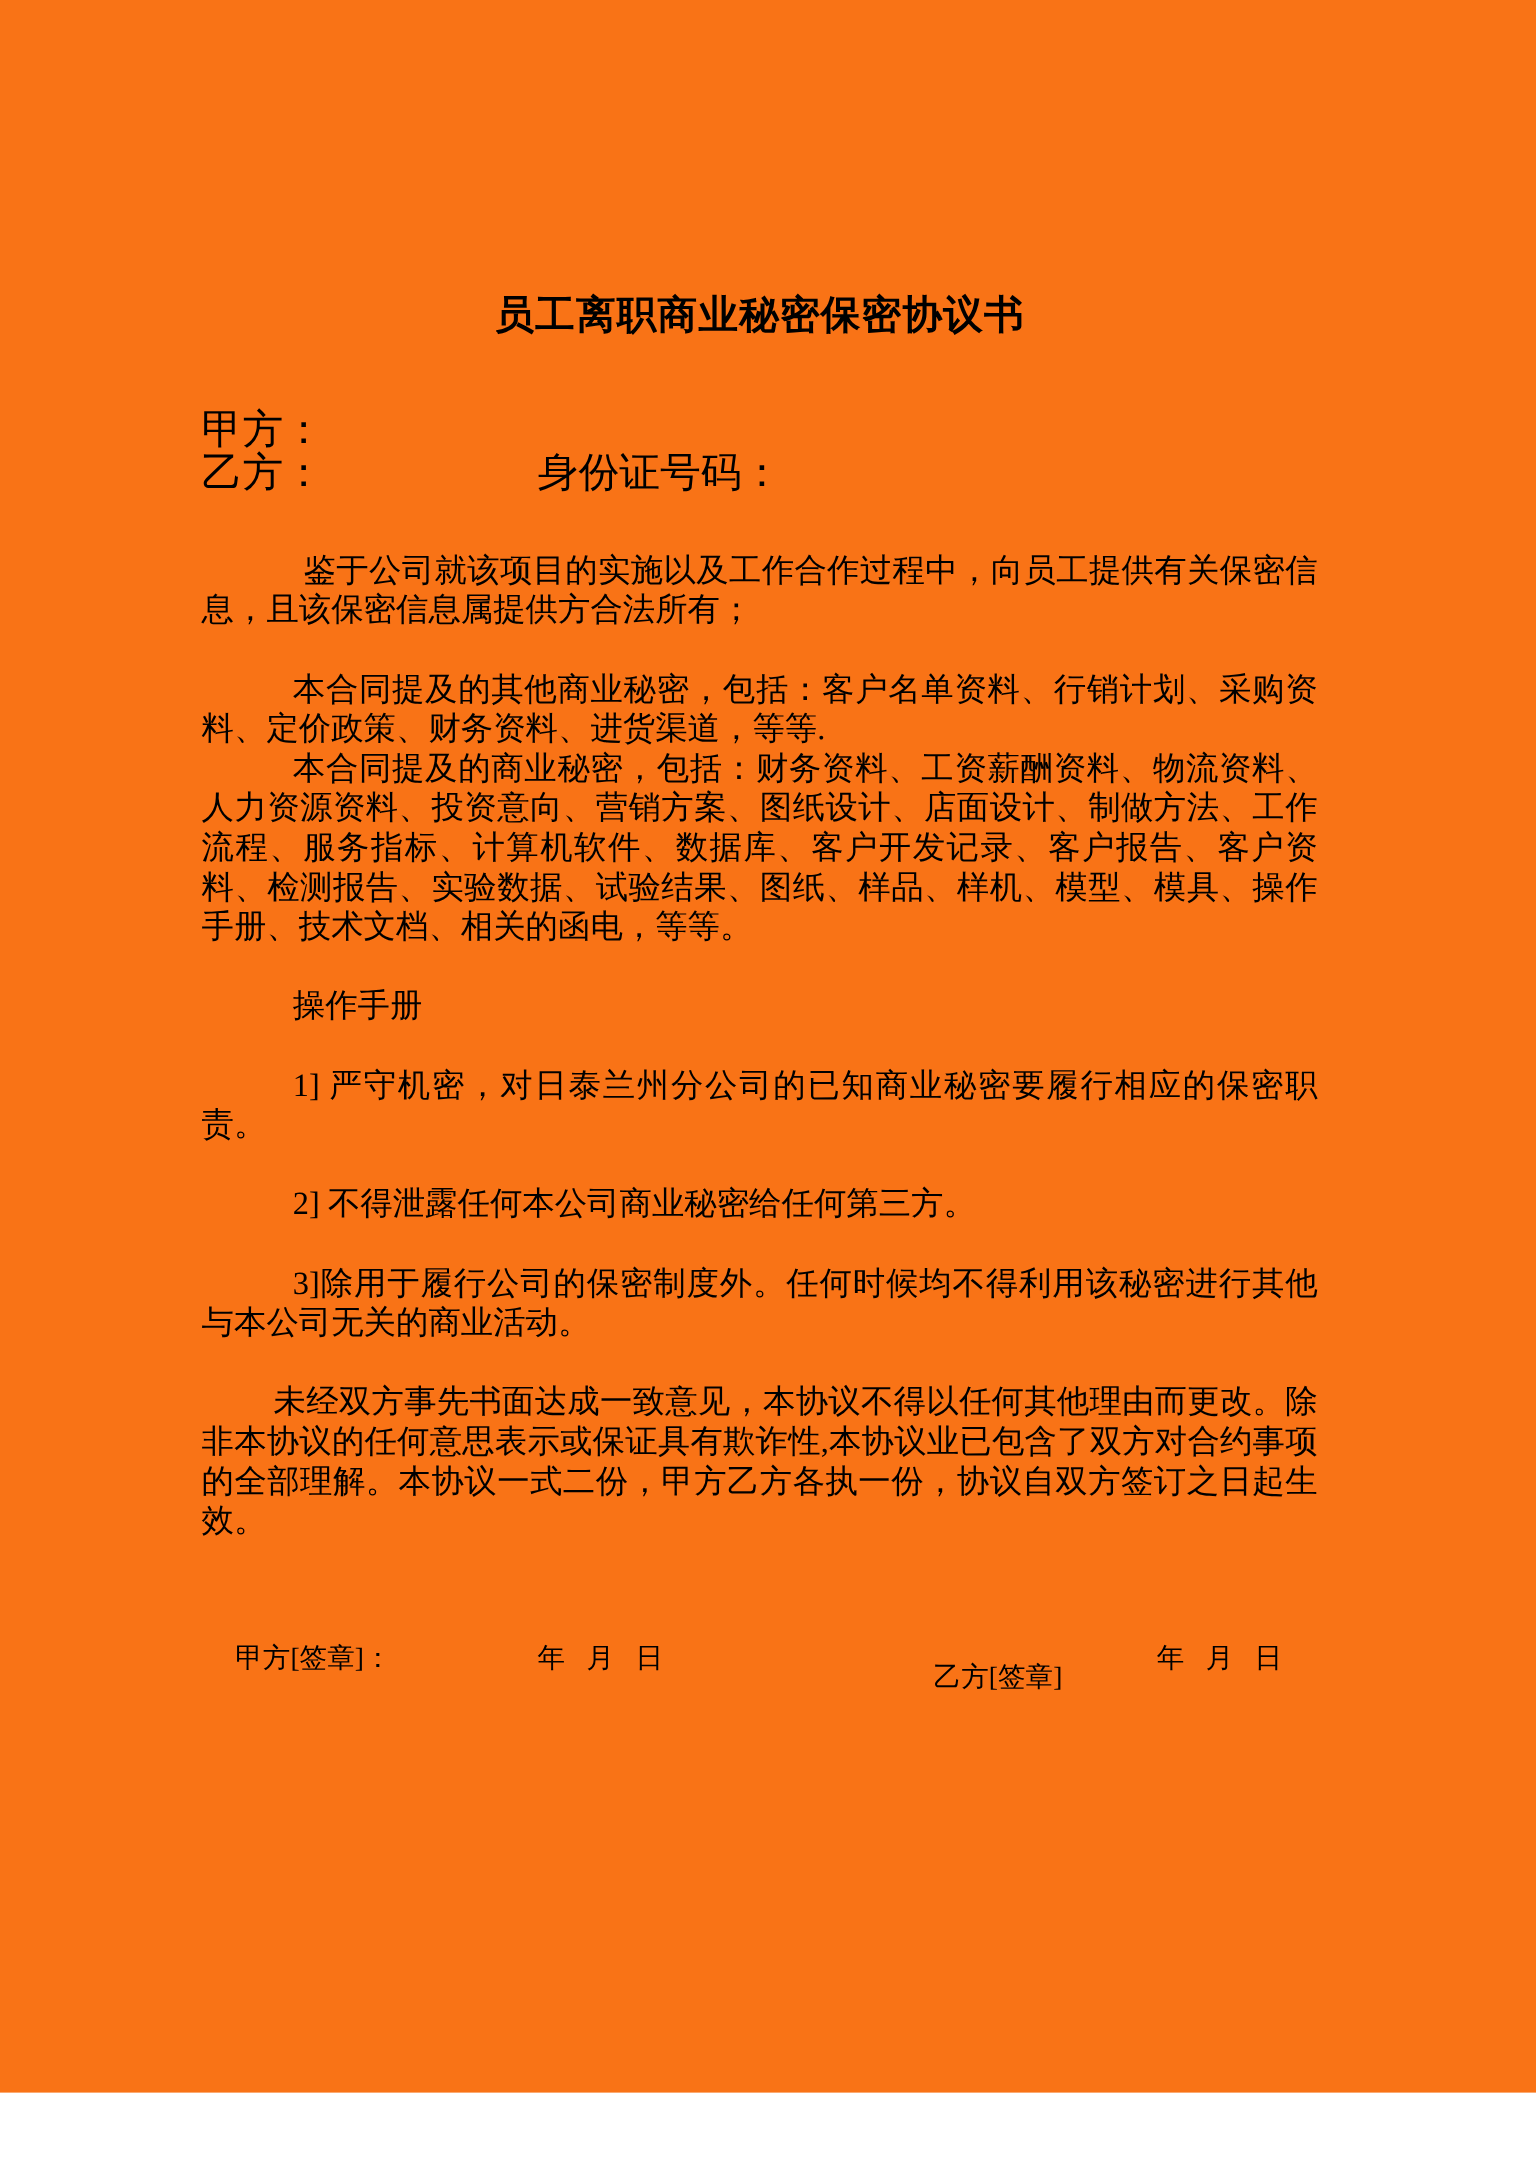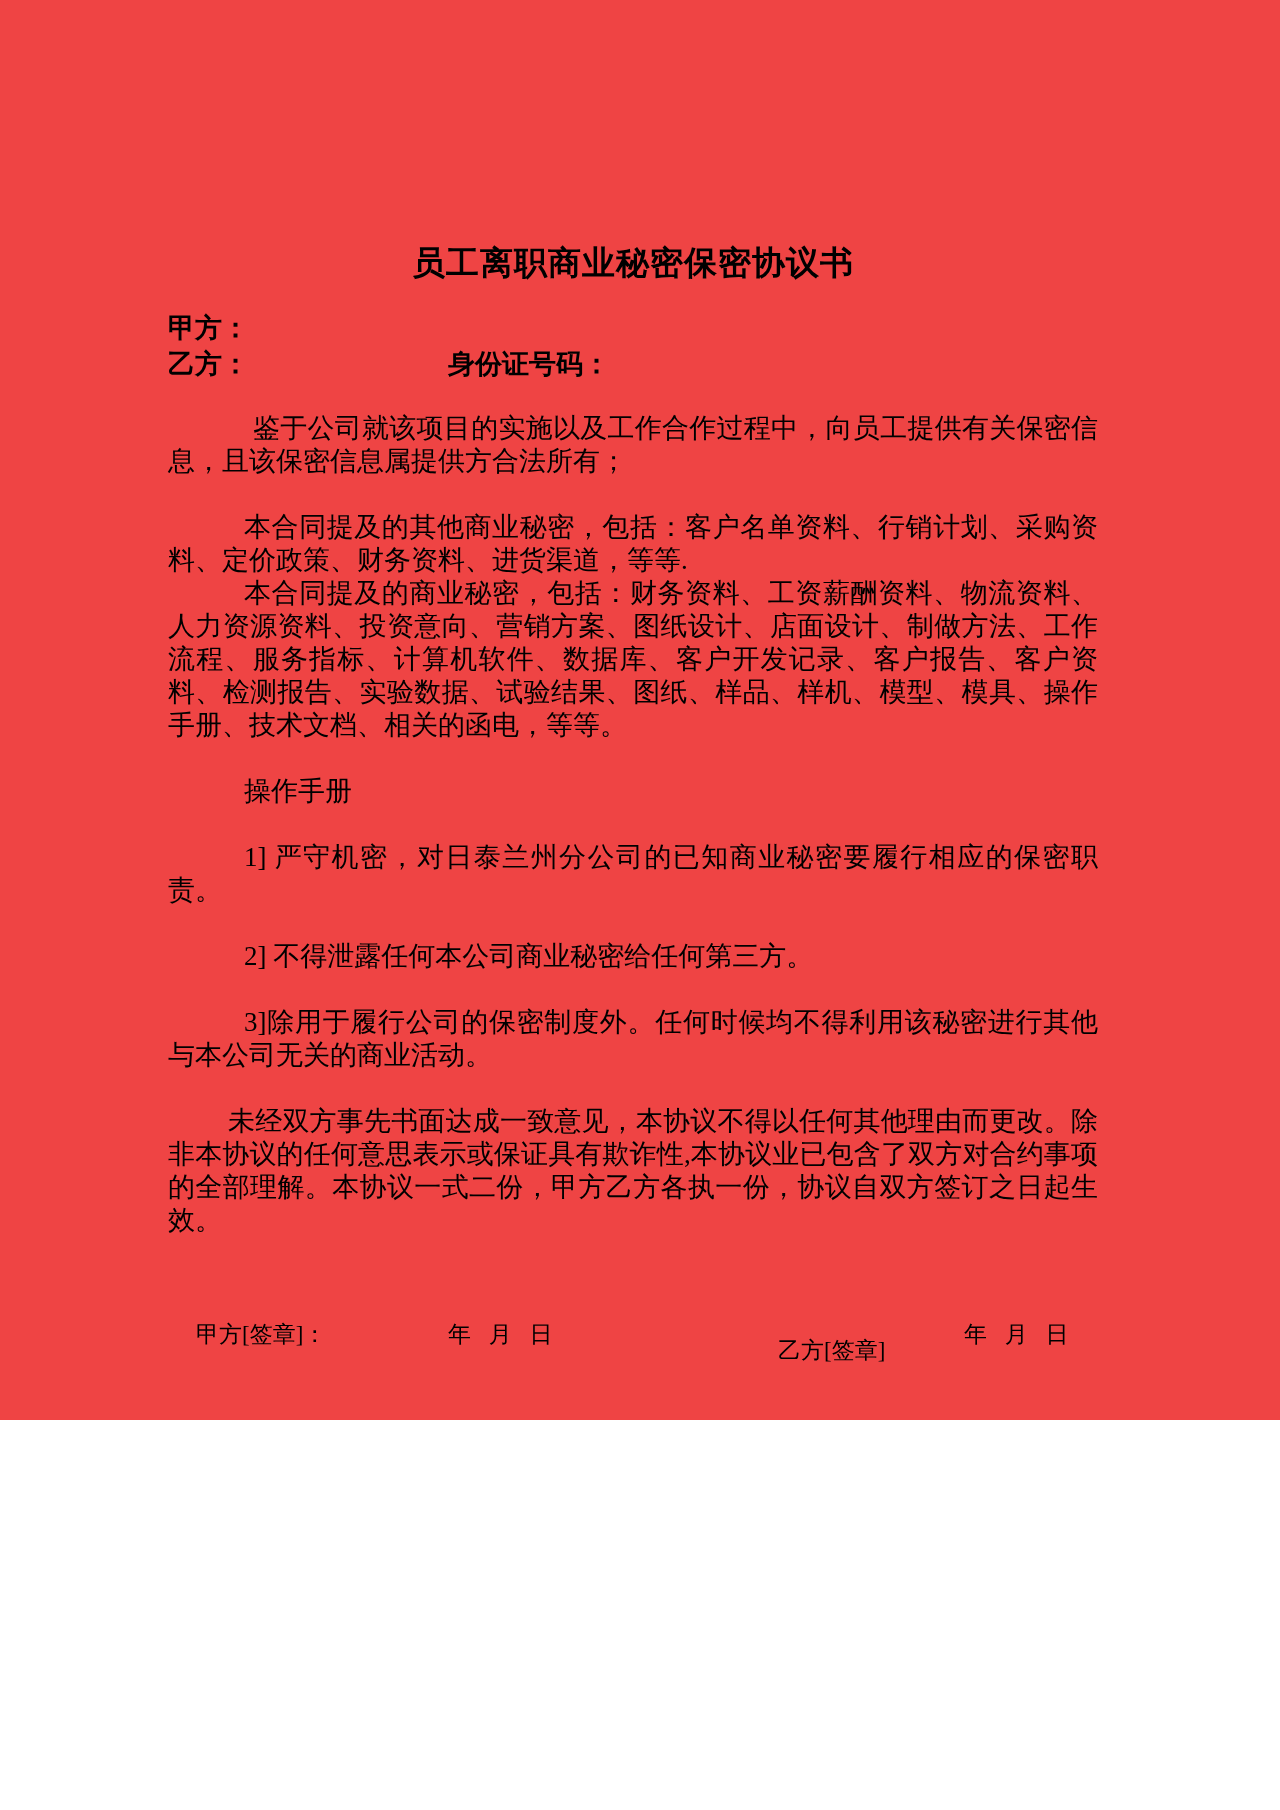--- a/index.html
+++ b/index.html
@@ -3,57 +3,56 @@
 <meta charset="utf-8">
 <style>
   html, body {
     margin: 0;
     padding: 0;
     background: #ffffff;
   }
   .page {
     position: relative;
     width: 1280px;
-    height: 1420px;
-    background: #ef4444;
+    height: 1744px;
+    background: #f97316;
     color: #000000;
     font-family: "Liberation Serif", "DejaVu Serif", serif;
     overflow: hidden;
     box-sizing: border-box;
     padding-top: 243px;
   }
   .content {
     margin-left: 168px;
     width: 930px;
   }
   .doc-title {
     margin: 0;
     font-size: 33px;
     line-height: 40px;
     font-weight: bold;
     text-align: center;
     letter-spacing: 1px;
   }
   .parties {
-    margin-top: 27px;
-    font-size: 27px;
-    font-weight: bold;
+    margin-top: 58px;
+    font-size: 34px;
   }
   .party-line {
     position: relative;
     line-height: 36px;
     white-space: nowrap;
   }
   .id-label {
     position: absolute;
     left: 280px;
     top: 0;
   }
   .body-text {
-    margin-top: 30px;
+    margin-top: 46px;
     font-size: 27px;
     line-height: 33px;
   }
   .para {
     margin: 0;
     text-indent: 76px;
     text-align: justify;
     text-justify: inter-ideograph;
   }
   .para.indent-lg { text-indent: 85px; }

